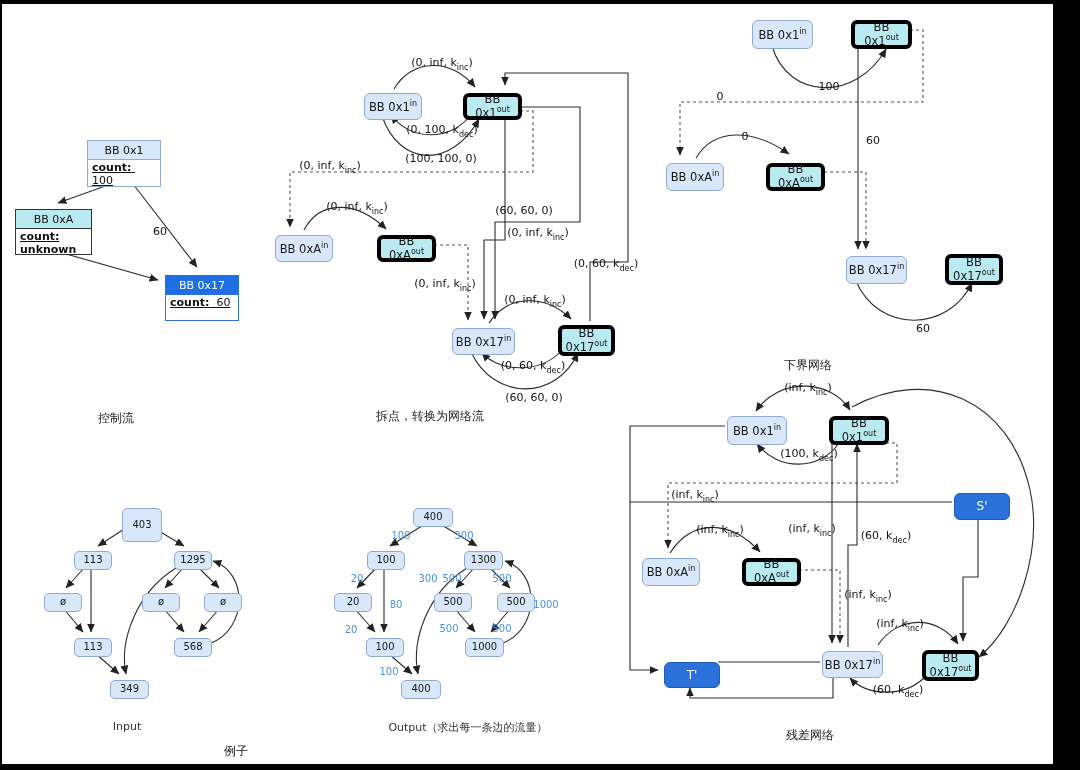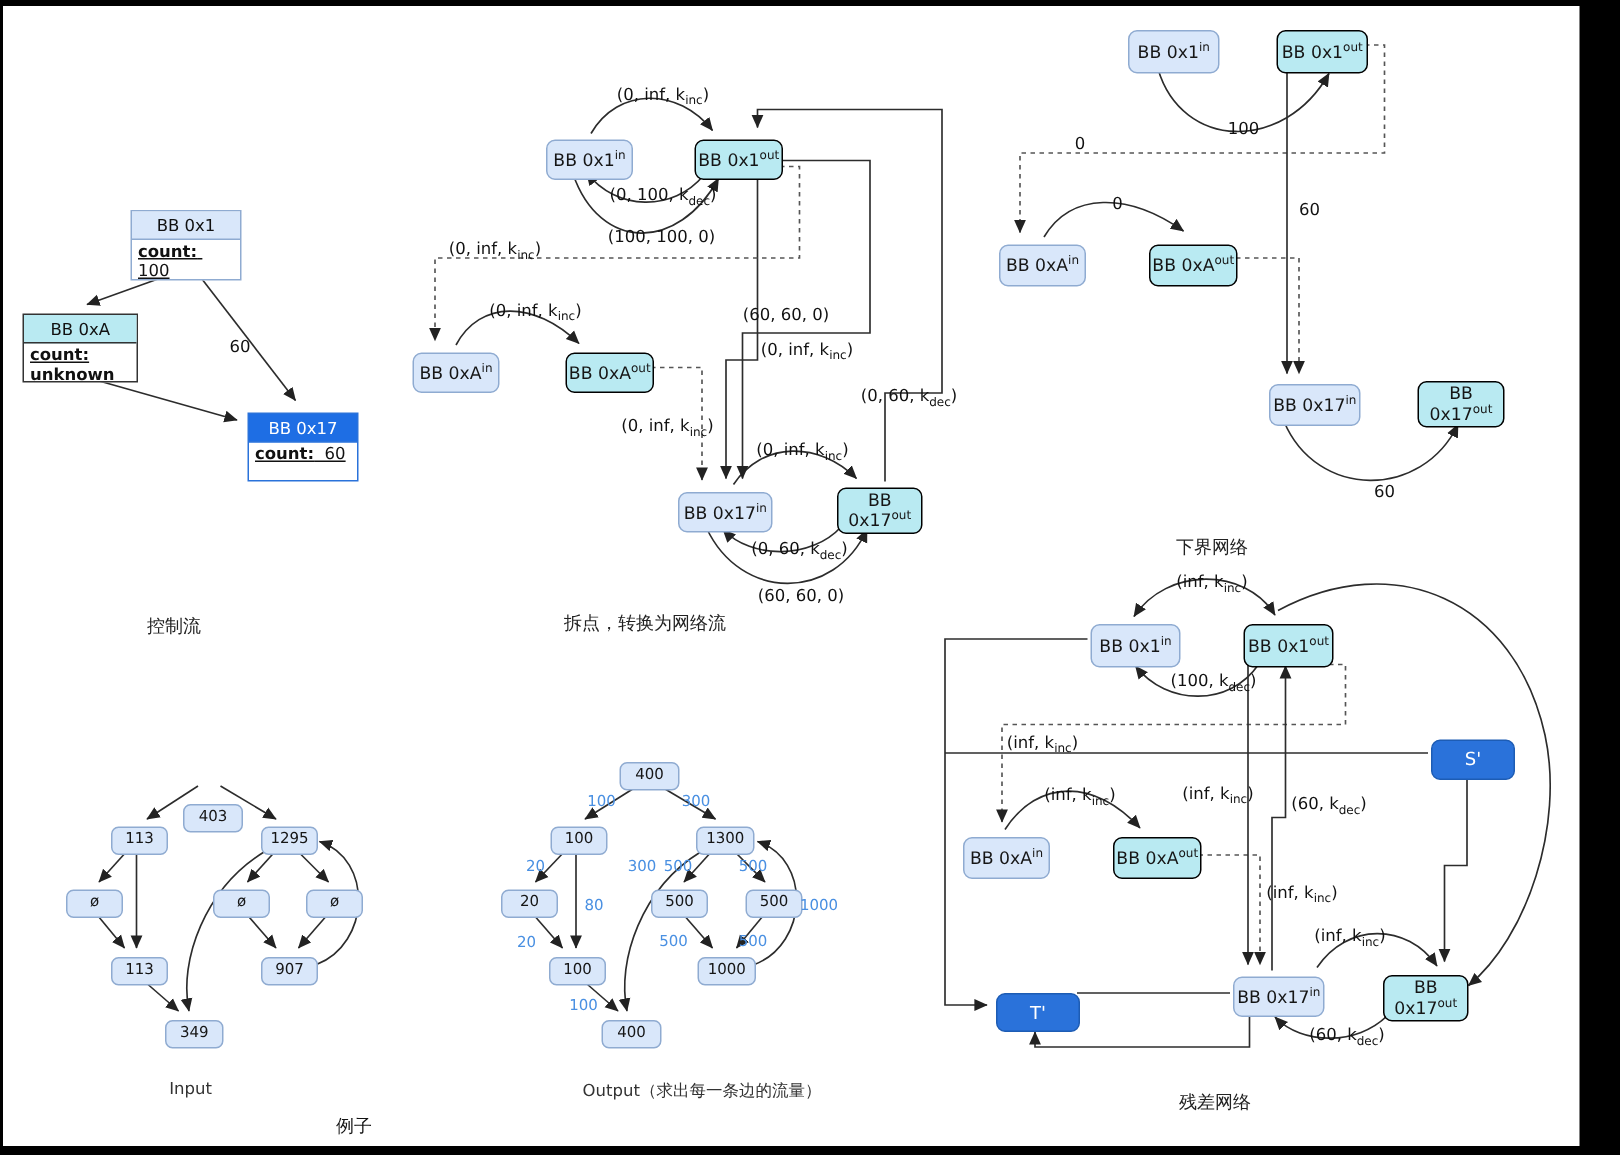--- a/index.html
+++ b/index.html
@@ -6,21 +6,21 @@
     font-family:"DejaVu Sans","Liberation Sans",sans-serif;}
   #canvas{position:absolute;left:2px;top:4px;width:1051px;height:760px;background:#ffffff;}
   .bar{position:absolute;background:#000;}
   svg.edges{position:absolute;left:0;top:0;pointer-events:none;}
   .e{fill:none;stroke:#2c2c2c;stroke-width:1.1;}
   .ed{stroke-dasharray:3 3;stroke:#555;}
   .node{position:absolute;display:flex;flex-direction:column;align-items:center;justify-content:center;
     border-radius:6px;font-size:11.5px;line-height:1.02;text-align:center;box-sizing:border-box;color:#161616;}
   .node sup{font-size:8px;}
   .s-light{background:#d9e7fa;border:1px solid #8fabd1;}
-  .s-cyan{background:#b9eaf2;border:1px solid #000000;}
+  .s-cyan{background:#b9eaf2;border:4px solid #000000;}
   .s-dark{background:#2a72da;border:1px solid #1d5cb4;color:#fff;font-size:12px;}
   .s-ex{background:#d9e7fa;border:1px solid #8fabd1;border-radius:5px;font-size:10px;}
   .lab{position:absolute;transform:translate(-50%,-50%);font-size:11px;white-space:nowrap;color:#111;}
   .lab sub{font-size:8px;}
   .lab.blue{color:#4a90e2;font-size:10px;}
   .cap{position:absolute;transform:translate(-50%,-50%);font-size:12px;color:#222;white-space:nowrap;}
   .cap.small{font-size:11px;color:#333;}
   .cap.big{font-size:12px;color:#111;}
   .title{position:absolute;left:139px;top:457px;font-size:20px;font-weight:500;color:#2b6cd6;white-space:nowrap;}
   .tbl{position:absolute;background:#fff;font-size:11px;box-sizing:border-box;color:#111;}
@@ -196,21 +196,21 @@
     <div class="node s-cyan" style="left: 920px; top: 646px; width: 57px; height: 31px;">
       <div>BB</div>
       <div>0x17<sup>out</sup></div>
     </div>
     <div class="node s-dark" style="left: 952px; top: 489px; width: 56px; height: 27px;">
       <div>S'</div>
     </div>
     <div class="node s-dark" style="left: 662px; top: 658px; width: 56px; height: 26px;">
       <div>T'</div>
     </div>
-    <div class="node s-ex" style="left: 120px; top: 532px; width: 40px; height: 19px;">
+    <div class="node s-ex" style="left: 120px; top: 504px; width: 40px; height: 34px;">
       <div>403</div>
     </div>
     <div class="node s-ex" style="left: 72px; top: 547px; width: 38px; height: 19px;">
       <div>113</div>
     </div>
     <div class="node s-ex" style="left: 172px; top: 547px; width: 38px; height: 19px;">
       <div>1295</div>
     </div>
     <div class="node s-ex" style="left: 42px; top: 589px; width: 38px; height: 19px;">
       <div>ø</div>
@@ -218,21 +218,21 @@
     <div class="node s-ex" style="left: 140px; top: 589px; width: 38px; height: 19px;">
       <div>ø</div>
     </div>
     <div class="node s-ex" style="left: 202px; top: 589px; width: 38px; height: 19px;">
       <div>ø</div>
     </div>
     <div class="node s-ex" style="left: 72px; top: 634px; width: 38px; height: 19px;">
       <div>113</div>
     </div>
     <div class="node s-ex" style="left: 172px; top: 634px; width: 38px; height: 19px;">
-      <div>907</div>
+      <div>568</div>
     </div>
     <div class="node s-ex" style="left: 108px; top: 676px; width: 39px; height: 19px;">
       <div>349</div>
     </div>
     <div class="node s-ex" style="left: 411px; top: 504px; width: 40px; height: 19px;">
       <div>400</div>
     </div>
     <div class="node s-ex" style="left: 365px; top: 547px; width: 38px; height: 19px;">
       <div>100</div>
     </div>

